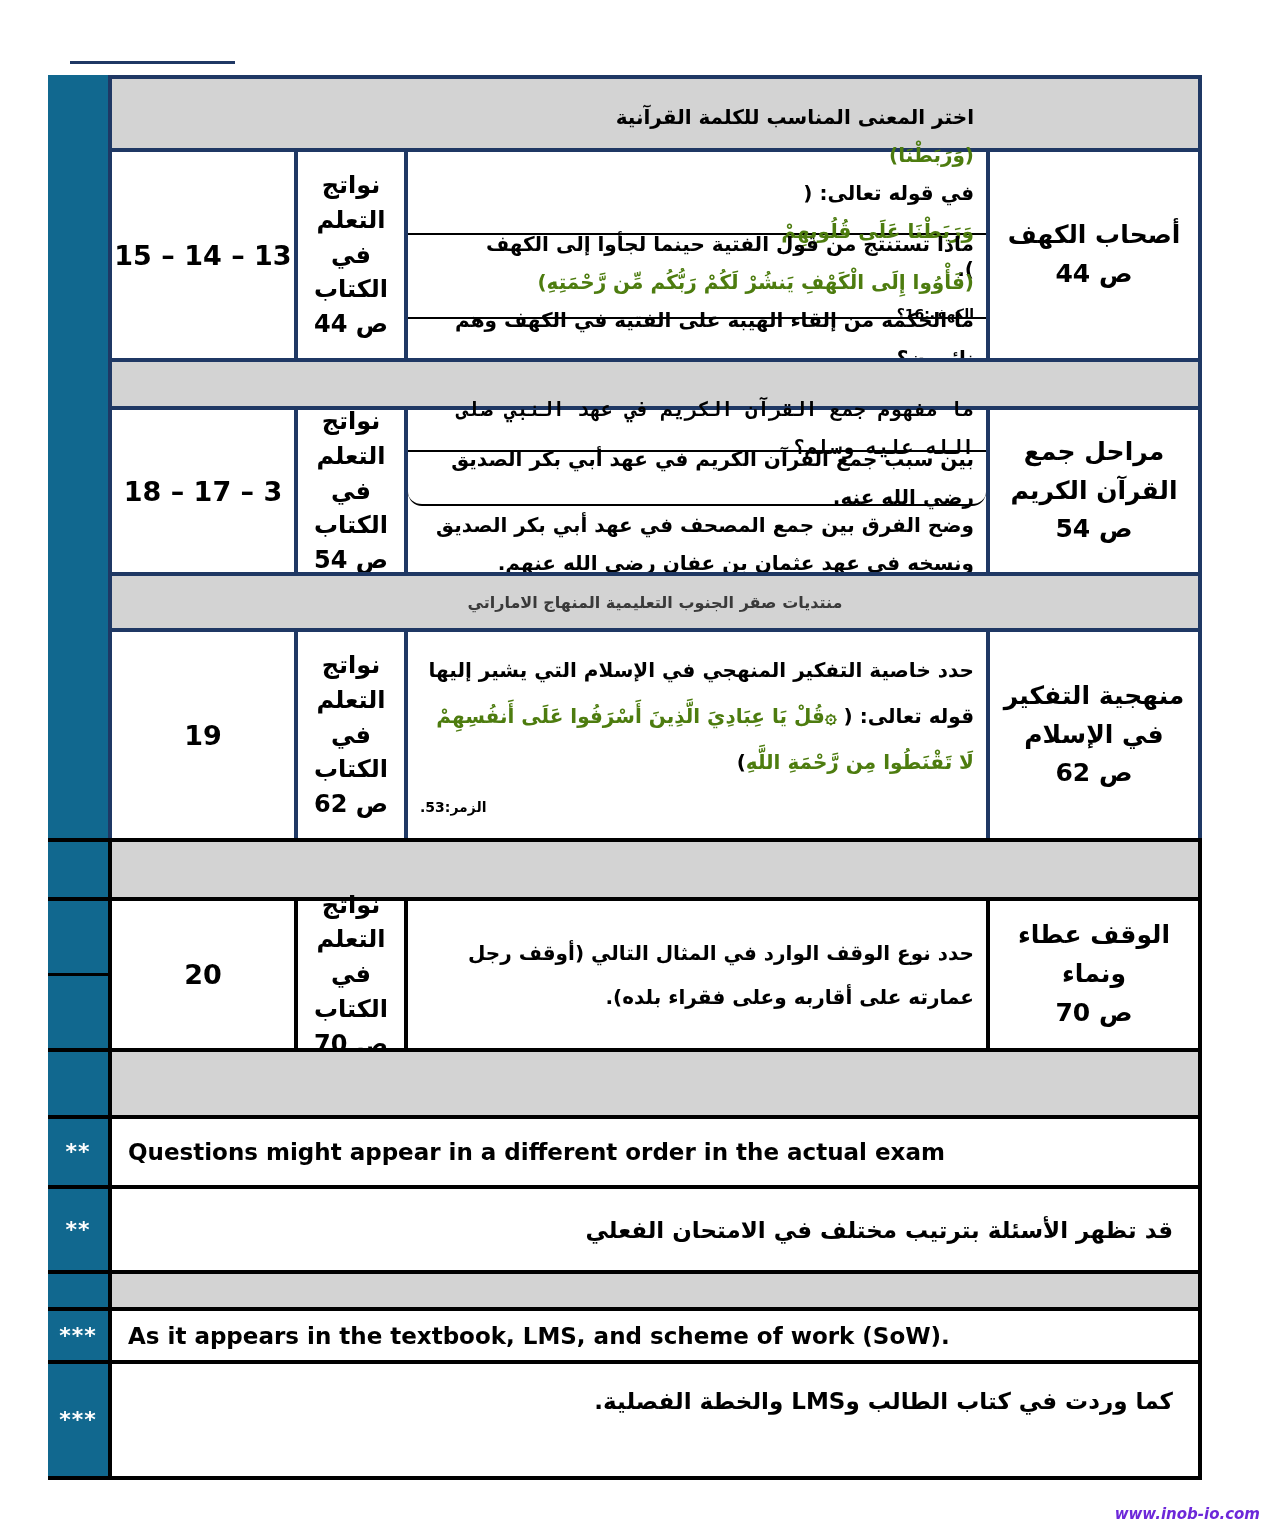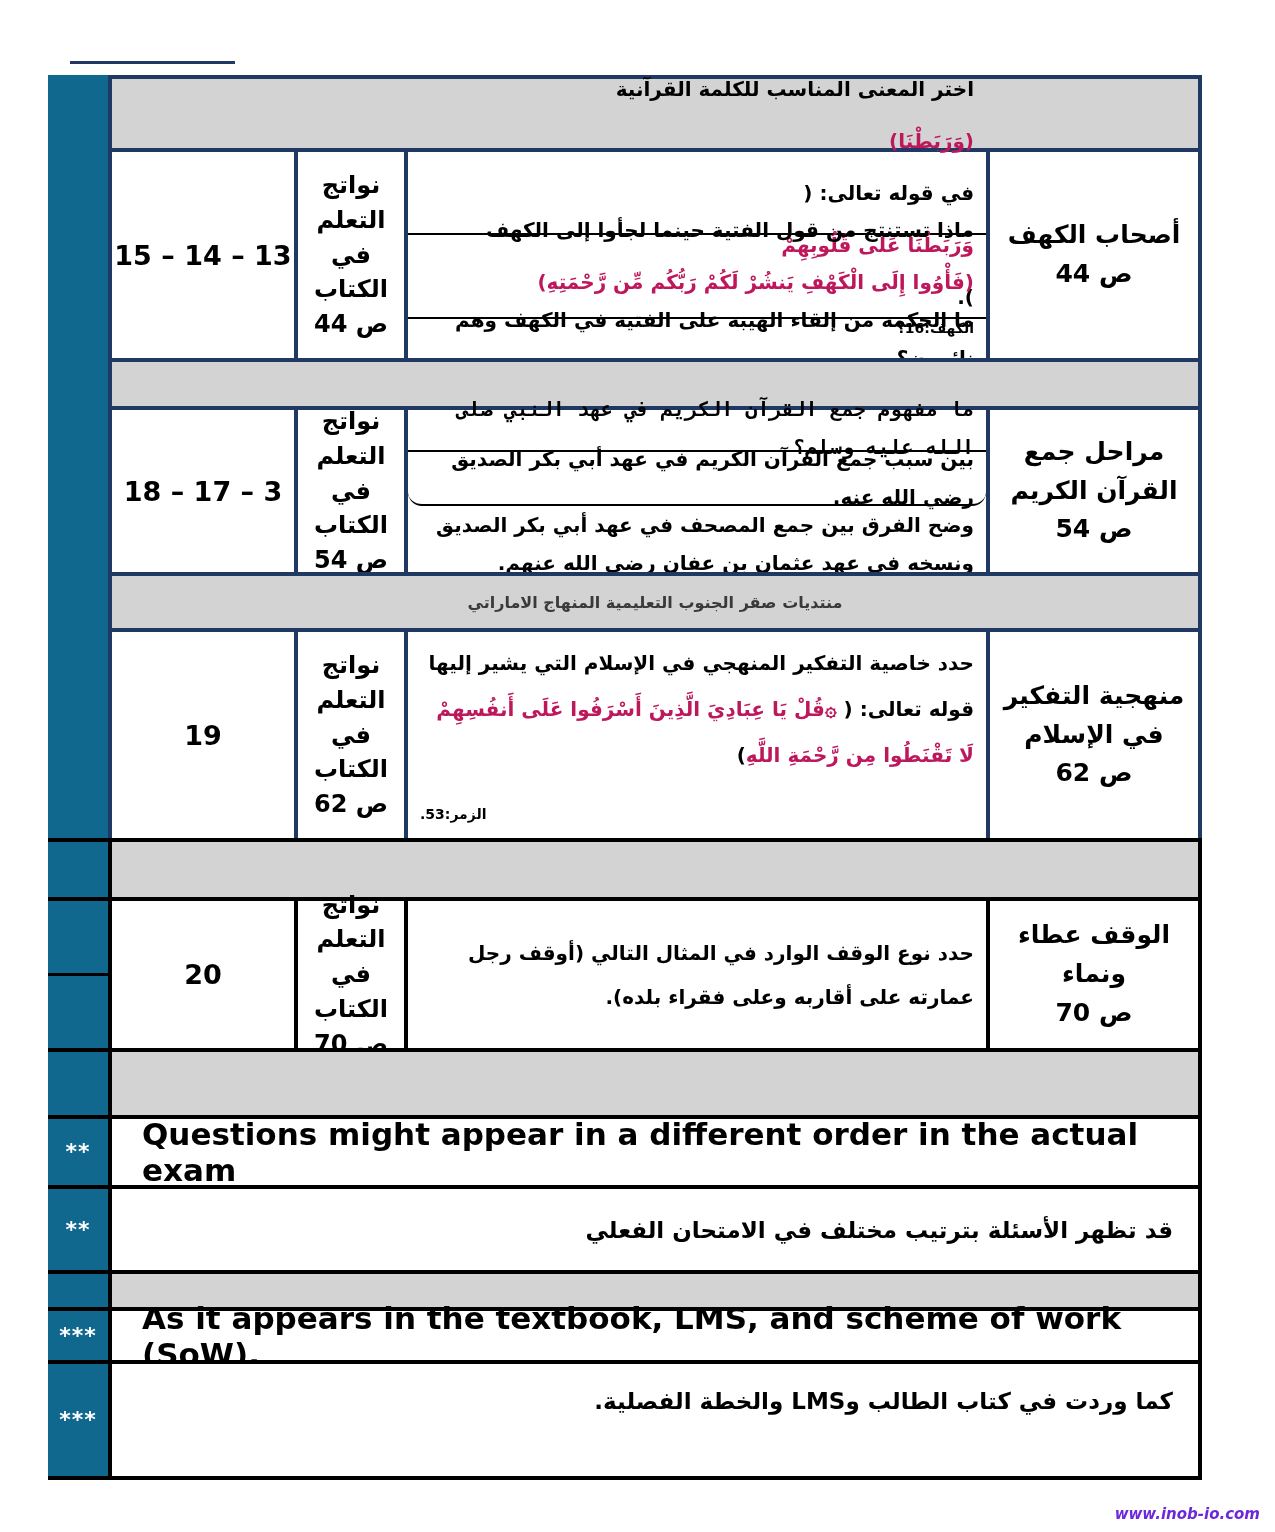--- a/index.html
+++ b/index.html
@@ -23,35 +23,35 @@
 
   
   .col{box-sizing:border-box;display:flex;flex-direction:column;align-items:center;justify-content:center;}
   .col-num{width:186px;border-right:4px solid #1F3864;}
   .col-out{width:110px;border-right:4px solid #1F3864;}
   .col-q{width:578px;border-right:4px solid #1F3864;display:flex;flex-direction:column;}
   .col-topic{flex:1;}
   .black-cols .col-num,.black-cols .col-out,.black-cols .col-q{border-right-color:#000;}
 
   .qrow{box-sizing:border-box;display:flex;flex-direction:column;justify-content:center;
-        padding:0 12px;direction:rtl;text-align:right;font-weight:bold;font-size:20px;line-height:1.9;gap:14px;}
+        padding:0 12px;direction:rtl;text-align:right;font-weight:bold;font-size:20px;line-height:1.9;}
   .qsep{border-bottom:2px solid #000;}
-  .red{color:#be185d;}
+  .red{color:#4d7c0f;}
   .small-ref{font-size:14px;font-weight:bold;}
   .ref-line{direction:rtl;text-align:left;font-size:14px;font-weight:bold;margin-top:6px;}
 
   .topic-cell{direction:rtl;text-align:center;font-weight:bold;font-size:25px;line-height:1.55;padding:16px 6px;}
   .out-cell{direction:rtl;text-align:center;font-weight:bold;font-size:24px;line-height:1.45;padding:0 4px;}
   .num-cell{direction:ltr;text-align:center;font-weight:bold;font-size:27px;}
 
   .forum-mark{width:100%;text-align:center;font-size:16px;font-weight:bold;color:#3A3A3A;direction:rtl;}
 
   .note-marker{color:#fff;font-weight:bold;font-size:22px;letter-spacing:1px;line-height:1;}
   .note-en{align-items:center;}
-  .note-en .note-text{font-size:31px;font-weight:bold;direction:ltr;text-align:left;padding-left:30px;width:100%;}
+  .note-en .note-text{font-size:23px;font-weight:bold;direction:ltr;text-align:left;padding-left:16px;width:100%;}
   .note-ar{align-items:center;}
   .note-ar .note-text{font-size:23px;font-weight:bold;direction:rtl;text-align:right;padding-right:25px;width:100%;}
   .note-top{align-items:flex-start;}
   .note-top .note-text{padding-top:8px;margin-top:16px;}
 
   .artifact-line{position:absolute;left:70px;top:61px;width:165px;height:3px;background:#1F3864;}
   .site-mark{position:absolute;right:15px;top:1505px;font-size:15px;font-weight:bold;font-style:italic;color:#6d28d9;}
   .center-v{display:flex;align-items:center;justify-content:center;}
 </style>
 </head>

